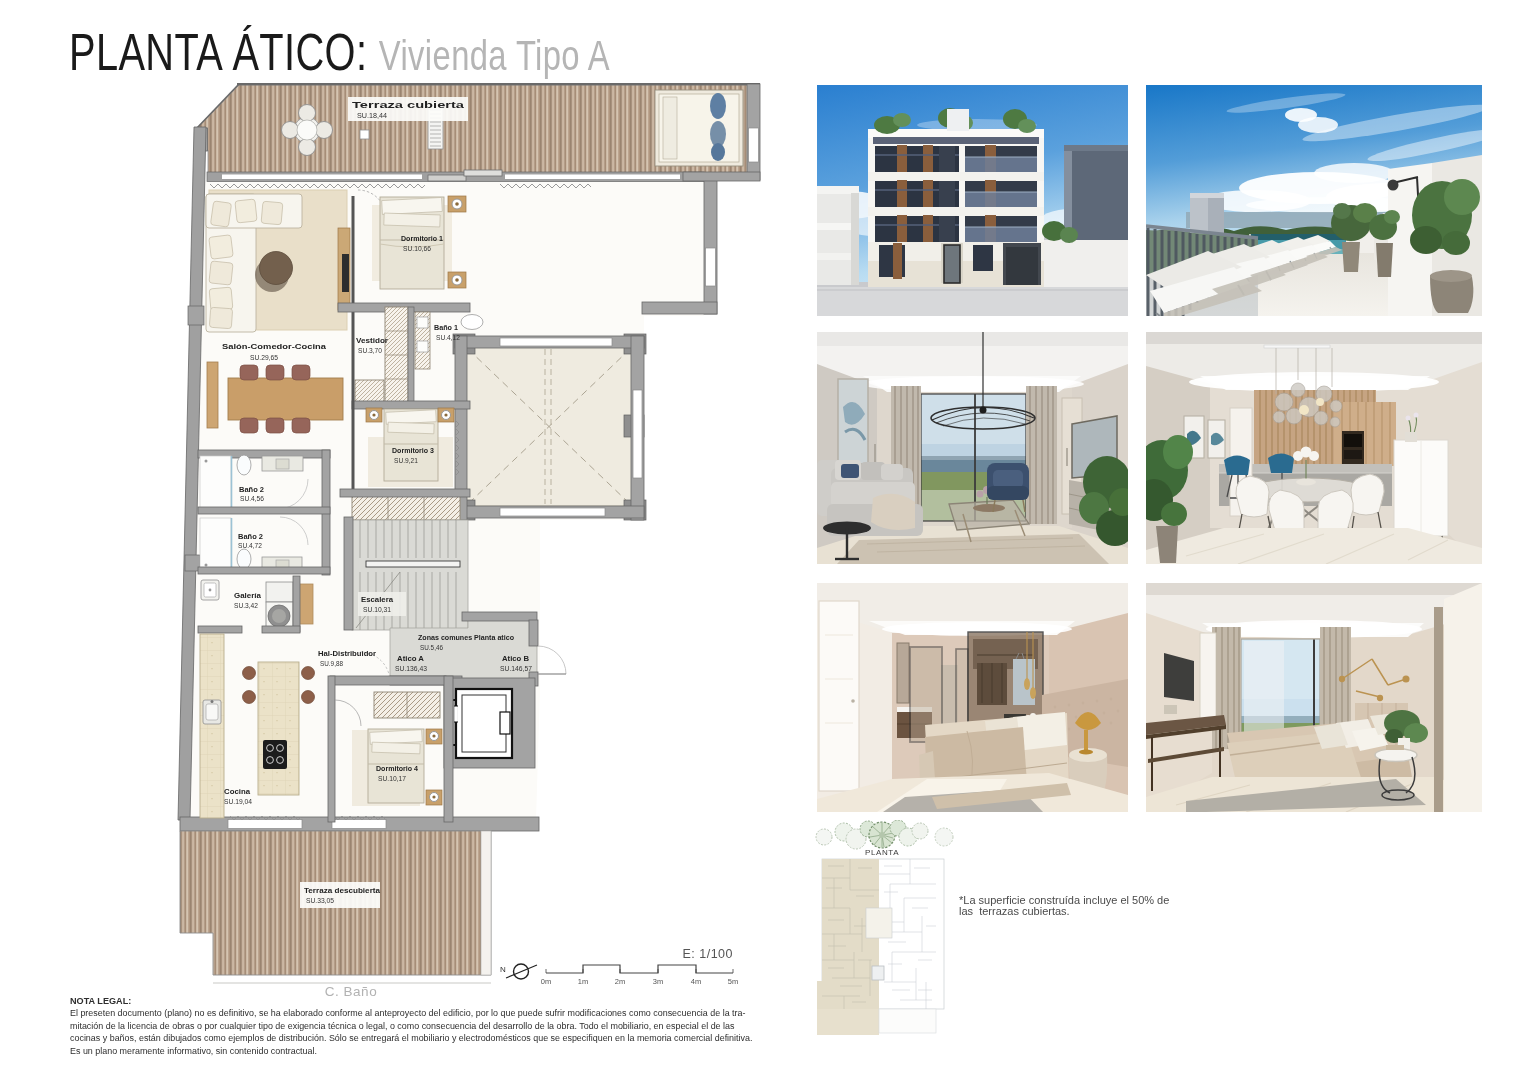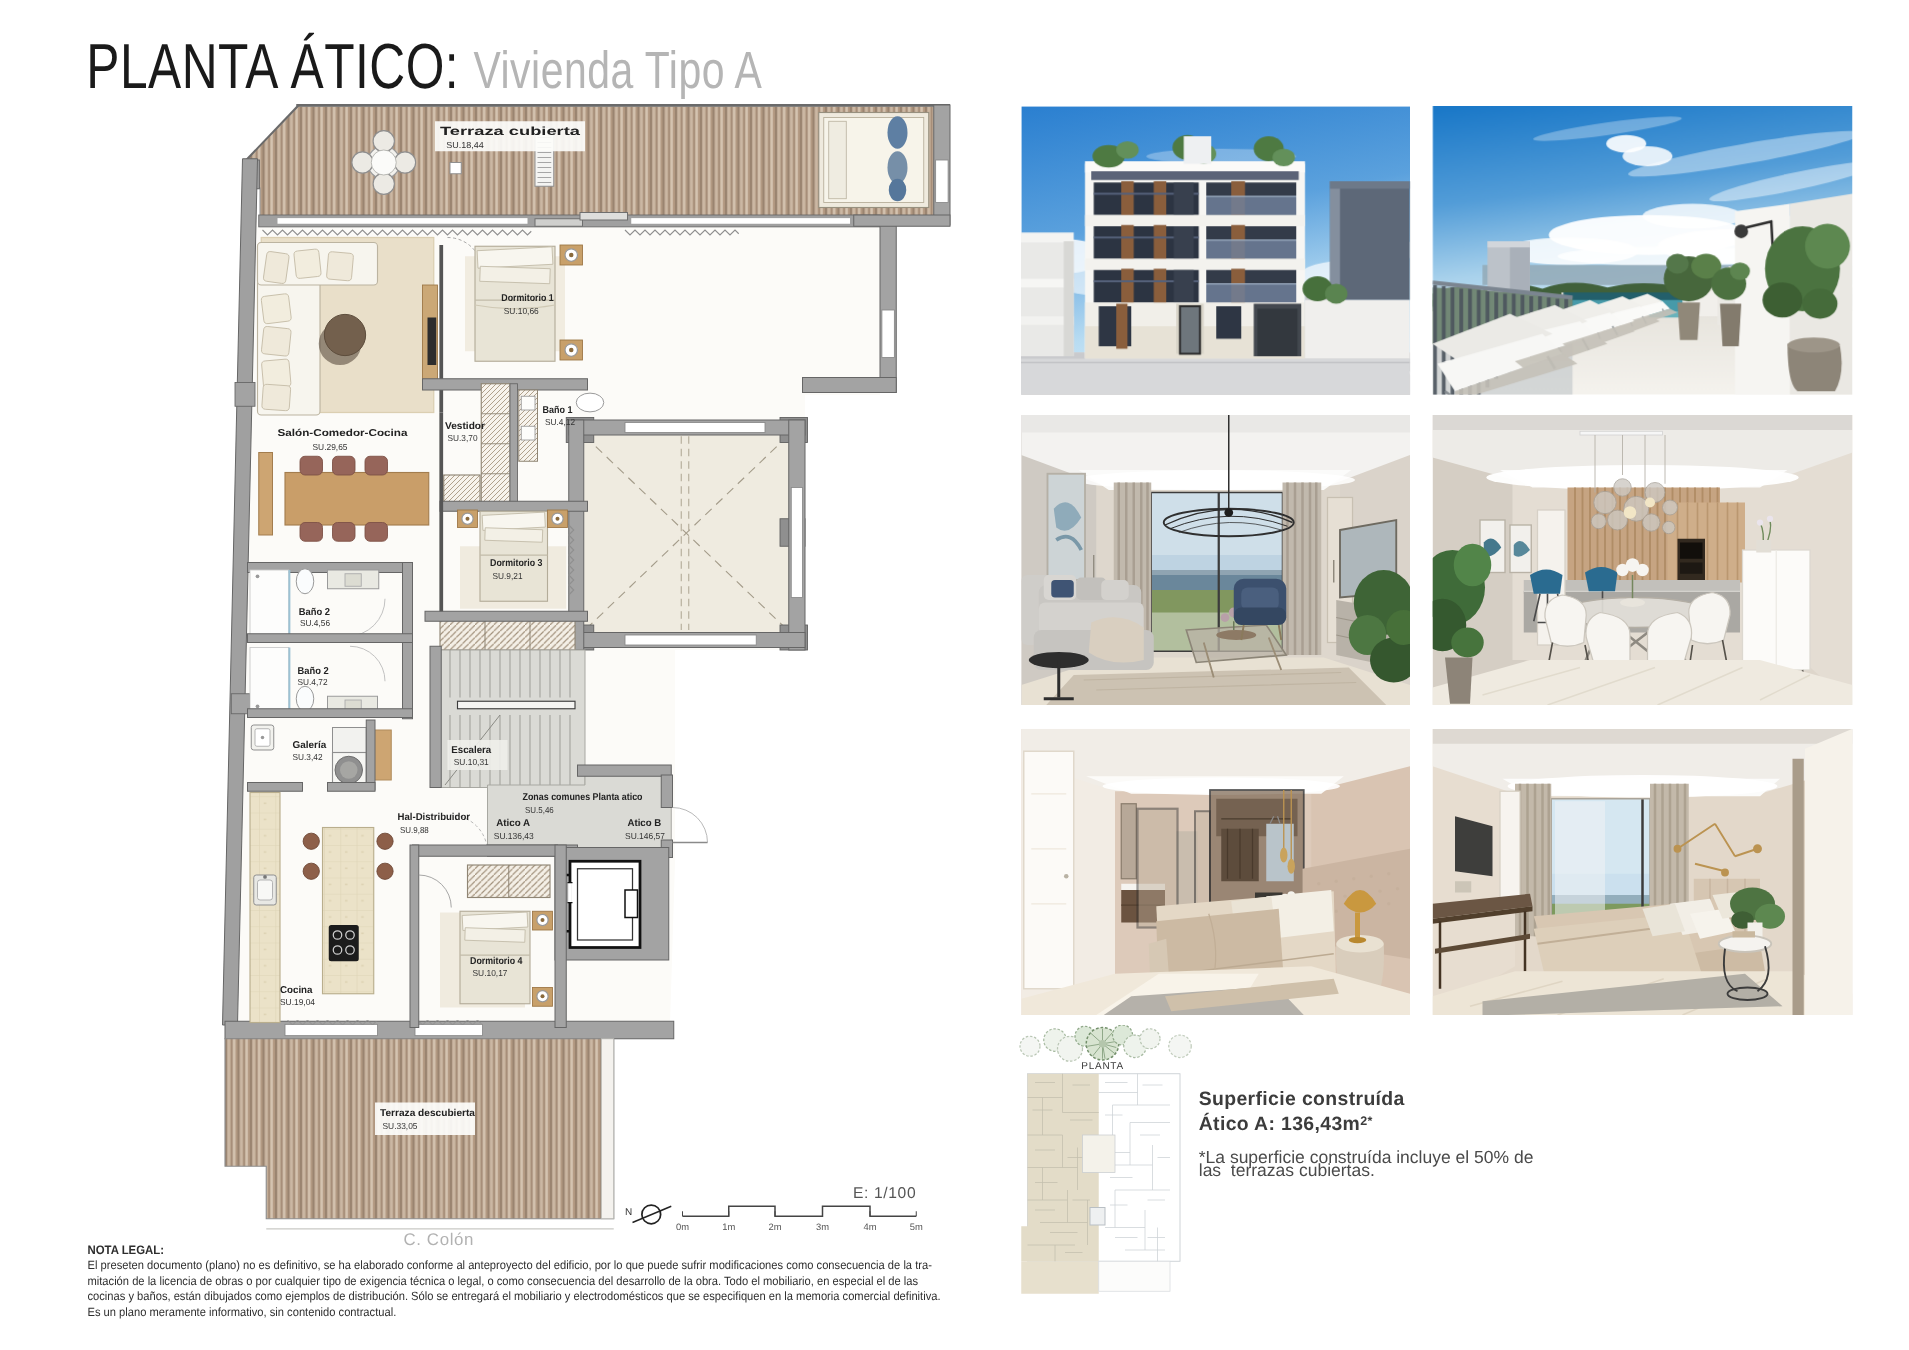--- a/index.html
+++ b/index.html
@@ -8,21 +8,21 @@
   .abs{position:absolute;}
   #title{left:69px;top:23px;font-size:51px;color:#1a1a1a;letter-spacing:0.5px;white-space:nowrap;
          transform:scaleX(0.78);transform-origin:left top;}
   #title .sub{font-size:42px;color:#b5b5b5;letter-spacing:0.5px;}
   .photo{position:absolute;overflow:hidden;}
   #legal{left:70px;top:995px;font-size:9.6px;line-height:12.4px;color:#2e2e2e;white-space:nowrap;
          transform:scaleX(0.93);transform-origin:left top;}
   #legal b{font-size:9.8px;}
   #supertext{left:959px;top:871px;width:300px;color:#3c3c3c;}
   #supertext .big{font-size:15.5px;font-weight:bold;line-height:17.5px;letter-spacing:0.3px;}
-  #supertext .note{margin-top:12px;font-size:14px;color:#4a4a4a;line-height:11.2px;}
+  #supertext .note{margin-top:24px;font-size:11px;color:#4a4a4a;line-height:11.2px;}
   #ccolon{left:294px;top:984px;width:114px;text-align:center;font-size:13.5px;color:#b2b2b2;letter-spacing:0.5px;}
   #pinada{left:865px;top:848px;font-size:8px;letter-spacing:0.6px;color:#3a3a3a;}
 </style>
 </head>
 <body>
 
 <div id="title" class="abs">PLANTA ÁTICO: <span class="sub">Vivienda Tipo A</span></div>
 
 <svg id="plan" class="abs" style="left:0;top:0" width="800" height="1080" viewBox="0 0 800 1080">
 <defs>
@@ -1277,19 +1277,18 @@
 <path d="M65 18 H96 M96 3 V28 M76 28 H122 M76 28 V60 M90 42 H122 M90 42 V76 M70 76 H108 M108 60 V96 M78 96 H122 M78 96 V126 M70 126 H102 M102 112 V144 M86 144 H118 M112 126 V153"></path>
 <path d="M70 10 H88 M100 12 H116 M70 36 H84 M98 52 H114 M74 66 H90 M112 70 H122 M74 86 H92 M104 104 H118 M74 108 H88 M78 134 H96 M104 134 H118"></path>
 </g>
 
 <rect x="52" y="52" width="26" height="30" fill="#f4f2ea" stroke="#c9cdd0" stroke-width="0.6"></rect>
 
 <rect x="58" y="110" width="12" height="14" fill="#eef0f1" stroke="#b9bfc4" stroke-width="0.8"></rect>
 </svg>
 
 <div id="supertext" class="abs">
-  <div class="big">Superficie construída<br>Ático A: 136,43m<span style="font-size:10px;vertical-align:4px">2*</span></div>
   <div class="note">*La superficie construída incluye el 50% de<br>las&nbsp; terrazas cubiertas.</div>
 </div>
 
-<div id="ccolon" class="abs">C. Colón</div>
+<div id="ccolon" class="abs">C. Baño</div>
 
 <div id="legal" class="abs"><b>NOTA LEGAL:</b><br>El preseten documento (plano) no es definitivo, se ha elaborado conforme al anteproyecto del edificio, por lo que puede sufrir modificaciones como consecuencia de la tra-<br>mitación de la licencia de obras o por cualquier tipo de exigencia técnica o legal, o como consecuencia del desarrollo de la obra. Todo el mobiliario, en especial el de las<br>cocinas y baños, están dibujados como ejemplos de distribución. Sólo se entregará el mobiliario y electrodomésticos que se especifiquen en la memoria comercial definitiva.<br>Es un plano meramente informativo, sin contenido contractual.</div>
 
 </body></html>

